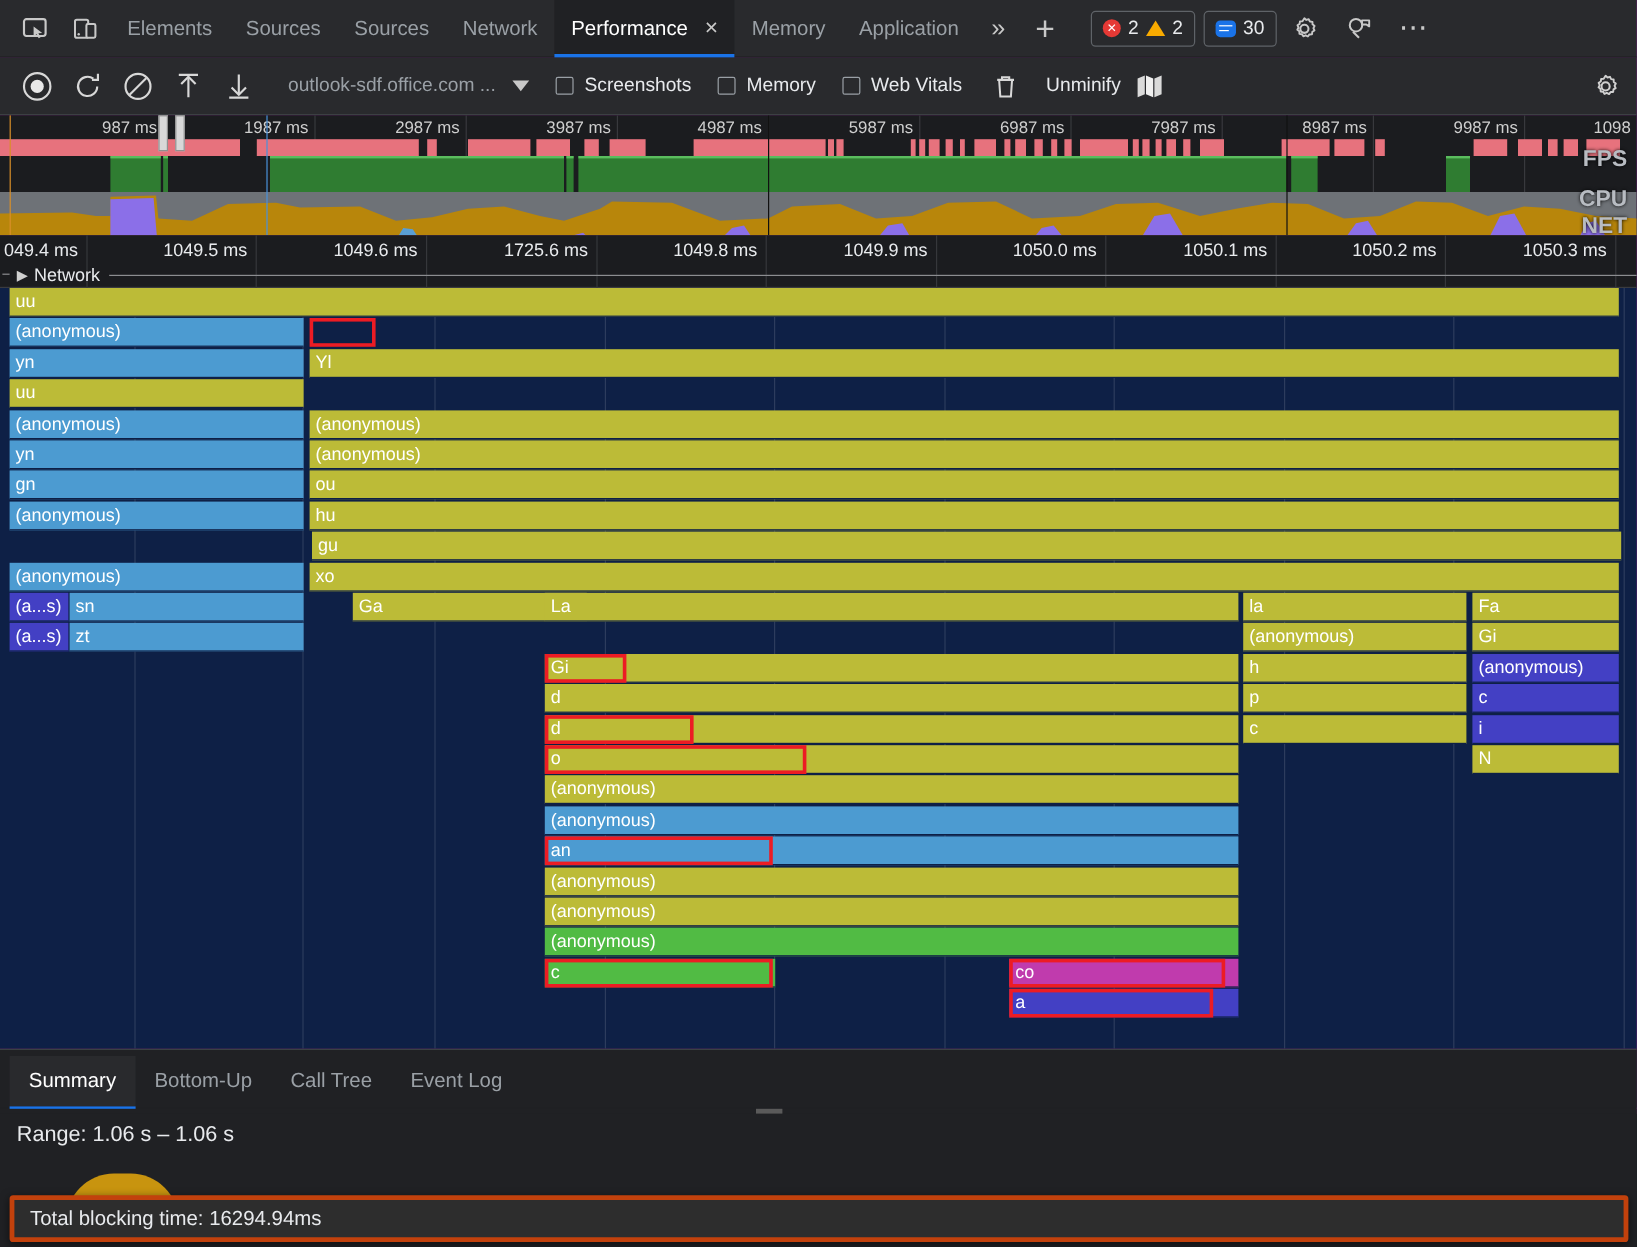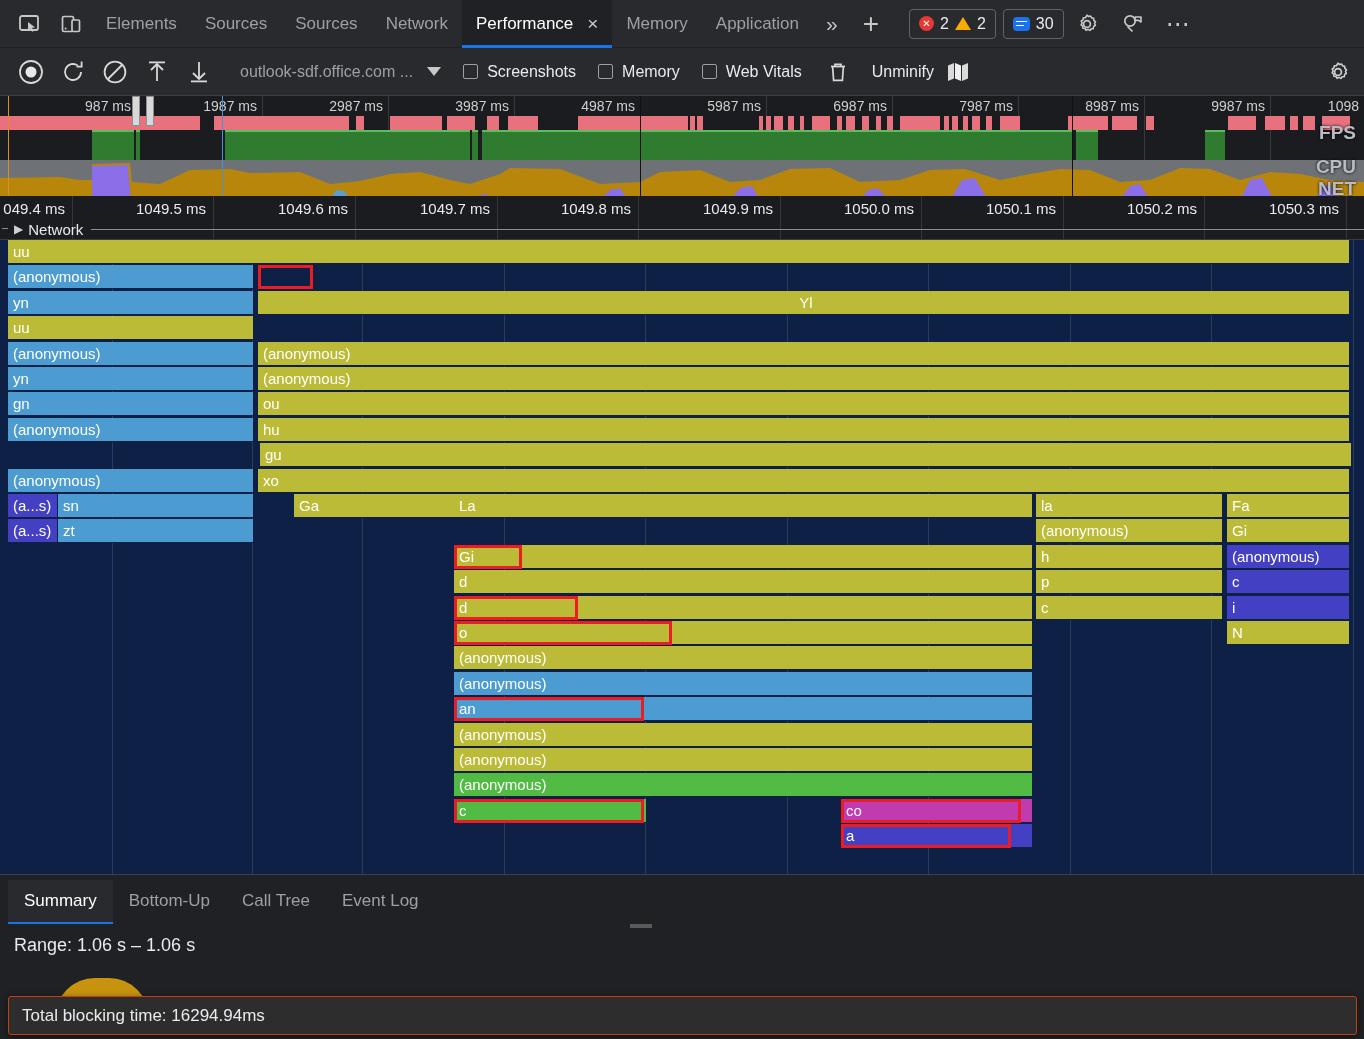--- a/index.html
+++ b/index.html
@@ -200,21 +200,21 @@
   }
   .range-line {
     position:absolute; left:14px; top:60px; color:#e8eaed; font-size:18px;
   }
   .pie-hint {
     position: absolute; left: 55px; top: 978px; width: 94px; height: 40px;
     background: #c8940f; border-radius: 47px 47px 0 0;
   }
   .tooltip-bar {
     position: absolute; left: 8px; top: 996px; width: 1349px; height: 39px;
-    background: #2d2d2d; border: 1px solid #c2410c; border-radius: 3px;
+    background: #2d2d2d; border: 4px solid #c2410c; border-radius: 3px;
     display: flex; align-items: center;
     color: #e8eaed; font-size: 17px; padding-left: 13px;
     box-shadow: 0 2px 7px rgba(0,0,0,0.5);
   }
   .hscroll {
     position:absolute; left:0; bottom:0; width:1364px; height:4px; background:#202124;
   }
   .hscroll-thumb { position:absolute; left:630px; width:22px; height:4px; background:#5a5a5a;}
   svg { display:block; }
 </style>
@@ -478,21 +478,21 @@
 
   <div class="detailruler">
     <div id="dr-ticks">
         <div class="dr-tick" style="left: 72px;"></div>
         <div class="dr-label" style="left: 72px;">049.4 ms</div>
         <div class="dr-tick" style="left: 213px;"></div>
         <div class="dr-label" style="left: 213px;">1049.5 ms</div>
         <div class="dr-tick" style="left: 355px;"></div>
         <div class="dr-label" style="left: 355px;">1049.6 ms</div>
         <div class="dr-tick" style="left: 497px;"></div>
-        <div class="dr-label" style="left: 497px;">1049.7 ms</div>
+        <div class="dr-label" style="left: 497px;">1725.6 ms</div>
         <div class="dr-tick" style="left: 638px;"></div>
         <div class="dr-label" style="left: 638px;">1049.8 ms</div>
         <div class="dr-tick" style="left: 780px;"></div>
         <div class="dr-label" style="left: 780px;">1049.9 ms</div>
         <div class="dr-tick" style="left: 921px;"></div>
         <div class="dr-label" style="left: 921px;">1050.0 ms</div>
         <div class="dr-tick" style="left: 1063px;"></div>
         <div class="dr-label" style="left: 1063px;">1050.1 ms</div>
         <div class="dr-tick" style="left: 1204px;"></div>
         <div class="dr-label" style="left: 1204px;">1050.2 ms</div>
@@ -515,21 +515,21 @@
       <div class="vgrid" style="left: 645px;"></div>
       <div class="vgrid" style="left: 787px;"></div>
       <div class="vgrid" style="left: 928px;"></div>
       <div class="vgrid" style="left: 1070px;"></div>
       <div class="vgrid" style="left: 1211px;"></div>
       <div class="vgrid" style="left: 1353px;"></div>
       <div class="fbar" style="left: 8px; width: 1341px; top: 0px; background: rgb(188, 187, 55);">uu</div>
       <div class="fbar" style="left: 8px; width: 245px; top: 25px; background: rgb(76, 155, 209);">(anonymous)</div>
       <div style="position: absolute; left: 258px; top: 25px; width: 55px; height: 24px; border: 3px solid rgb(236, 28, 36); pointer-events: none;"></div>
       <div class="fbar" style="left: 8px; width: 245px; top: 51px; background: rgb(76, 155, 209);">yn</div>
-      <div class="fbar" style="left: 258px; width: 1091px; top: 51px; background: rgb(188, 187, 55); text-align: center;">Yl</div>
+      <div class="fbar" style="left: 258px; width: 1091px; top: 51px; background: rgb(188, 187, 55);">Yl</div>
       <div class="fbar" style="left: 8px; width: 245px; top: 76px; background: rgb(188, 187, 55);">uu</div>
       <div class="fbar" style="left: 8px; width: 245px; top: 102px; background: rgb(76, 155, 209);">(anonymous)</div>
       <div class="fbar" style="left: 258px; width: 1091px; top: 102px; background: rgb(188, 187, 55);">(anonymous)</div>
       <div class="fbar" style="left: 8px; width: 245px; top: 127px; background: rgb(76, 155, 209);">yn</div>
       <div class="fbar" style="left: 258px; width: 1091px; top: 127px; background: rgb(188, 187, 55);">(anonymous)</div>
       <div class="fbar" style="left: 8px; width: 245px; top: 152px; background: rgb(76, 155, 209);">gn</div>
       <div class="fbar" style="left: 258px; width: 1091px; top: 152px; background: rgb(188, 187, 55);">ou</div>
       <div class="fbar" style="left: 8px; width: 245px; top: 178px; background: rgb(76, 155, 209);">(anonymous)</div>
       <div class="fbar" style="left: 258px; width: 1091px; top: 178px; background: rgb(188, 187, 55);">hu</div>
       <div class="fbar" style="left: 260px; width: 1091px; top: 203px; background: rgb(188, 187, 55);">gu</div>

